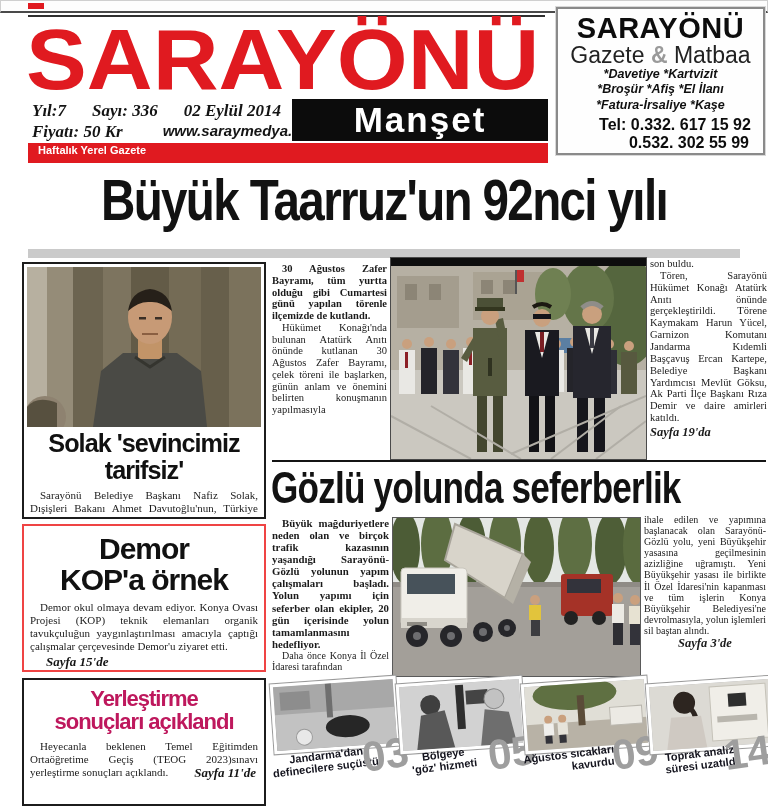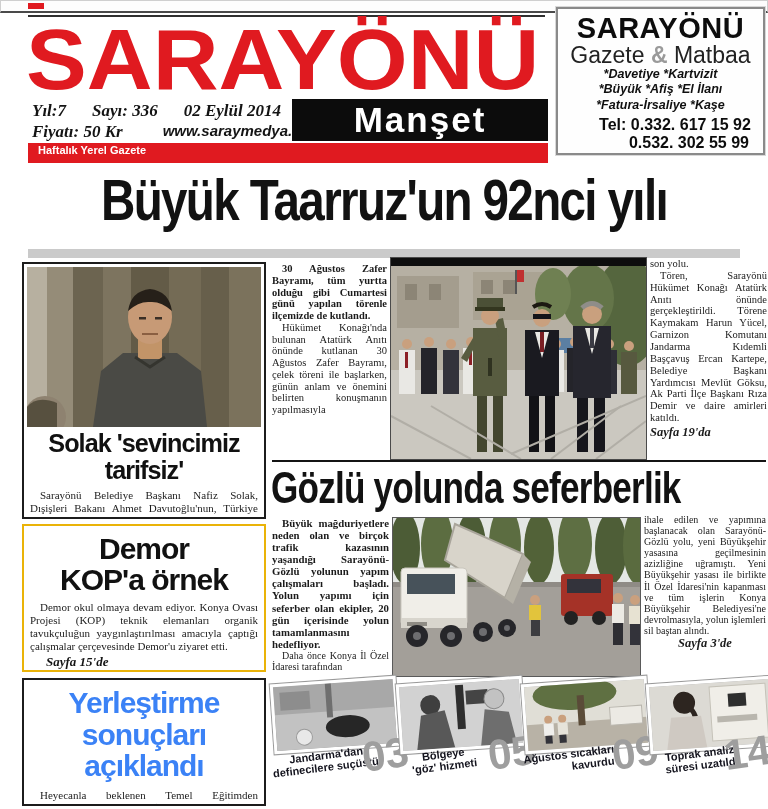--- a/index.html
+++ b/index.html
@@ -49,31 +49,31 @@
   .pref{font:bold italic 12px "Liberation Serif",serif;}
 
   
   .solak-box{left:22px;top:262px;width:244px;height:257px;border:2px solid #1c1c1c;
         background:#fff;box-sizing:border-box;overflow:hidden;}
   .solak-photo{margin:3px;width:234px;height:160px;display:block;}
   .solak-headline{text-align:center;font-size:26px;font-weight:bold;line-height:1.02;
         letter-spacing:-1px;transform:scaleX(0.97);margin-top:3px;color:#111;}
   .solak-body{font-size:11px;line-height:1.18;margin:5px 6px 0 6px;}
 
-  .demor-box{left:22px;top:524px;width:244px;height:148px;border:2px solid #eab308;
+  .demor-box{left:22px;top:524px;width:244px;height:148px;border:2px solid #ef4444;
         background:#fff;box-sizing:border-box;overflow:hidden;}
   .demor-headline{text-align:center;font-size:30px;font-weight:bold;line-height:1.02;
         letter-spacing:-1px;margin-top:8px;color:#111;}
   .demor-body{font-size:11px;line-height:1.17;margin:5px 6px 0 6px;}
   .demor-ref{margin:1px 0 0 22px;font-size:13px;}
 
   .teog-box{left:22px;top:678px;width:244px;height:128px;border:2px solid #1c1c1c;
         background:#fff;box-sizing:border-box;overflow:hidden;}
-  .teog-headline{text-align:center;font-size:30px;font-weight:bold;line-height:1.05;
-        letter-spacing:-1px;margin-top:7px;color:#3b82f6;}
+  .teog-headline{text-align:center;font-size:22px;font-weight:bold;line-height:1.05;
+        letter-spacing:-1px;margin-top:7px;color:#be185d;}
   .teog-body{font-size:11px;line-height:1.18;margin:7px 6px 0 6px;}
   .teog-ref{text-align:right;margin:-14px 8px 0 0;font-size:13px;}
 
   
   .lead-col1{left:272px;top:263px;width:115px;height:199px;font-size:10.5px;line-height:1.12;overflow:hidden;}
   .lead-photo{left:390px;top:257px;width:257px;height:203px;border:1px solid #4a4a4a;box-sizing:border-box;background:#111;}
   .lead-photo .black-bar{width:100%;height:8px;background:#0d0d0d;}
   .lead-col2{left:650px;top:258px;width:117px;height:206px;font-size:10.5px;line-height:1.13;overflow:hidden;}
   .lead-ref{text-align:left;font-size:12.5px;margin-top:1px;}
 
@@ -120,21 +120,21 @@
   <div class="abs tagline-bar">Haftalık Yerel Gazete</div>
 
   <div class="abs ad-box">
     <div class="ad-title">SARAYÖNÜ</div>
     <div class="ad-subtitle">
       <span>Gazete</span>
       <span class="ad-amp">&amp;</span>
       <span>Matbaa</span>
     </div>
     <div class="ad-service">*Davetiye *Kartvizit</div>
-    <div class="ad-service">*Büyük *Afiş *El İlanı</div>
+    <div class="ad-service">*Broşür *Afiş *El İlanı</div>
     <div class="ad-service">*Fatura-İrsaliye *Kaşe</div>
     <div class="ad-phone1">Tel: 0.332. 617 15 92</div>
     <div class="ad-phone2">0.532. 302 55 99</div>
   </div>
 
   <h1 class="abs main-headline" style="margin:0;">Büyük Taarruz'un 92nci yılı</h1>
   <div class="abs gray-bar"></div>
 
   <div class="abs solak-box">
     <svg class="solak-photo" viewBox="0 0 234 160" preserveAspectRatio="none">
@@ -246,21 +246,21 @@
         <line x1="0" y1="150" x2="80" y2="193"></line>
           <line x1="40" y1="140" x2="130" y2="193"></line>
         <line x1="230" y1="140" x2="160" y2="193"></line>
           <line x1="255" y1="155" x2="205" y2="193"></line>
         <line x1="120" y1="188" x2="255" y2="130"></line>
       </g>
     </svg>
   </div>
 
   <div class="abs lead-col2 serif">
-    <p style="margin:0;">son yolu.</p>
+    <p style="margin:0;">son buldu.</p>
     <p class="ind" style="margin:0;">Tören, Sarayönü Hükümet Konağı Atatürk Anıtı önünde gerçekleştirildi. Törene Kaymakam Harun Yücel, Garnizon Komutanı Jandarma Kıdemli Başçavuş Ercan Kartepe, Belediye Başkanı Yardımcısı Mevlüt Göksu, Ak Parti İlçe Başkanı Rıza Demir ve daire amirleri katıldı.</p>
     <div class="pref lead-ref">Sayfa 19'da</div>
   </div>
 
   <div class="abs gozlu-rule"></div>
   <h2 class="abs gozlu-headline" style="margin:0;">Gözlü yolunda seferberlik</h2>
 
   <div class="abs gozlu-col1 serif">
     <p class="b ind lede" style="margin:0;">Büyük mağduriyetlere neden olan ve birçok trafik kazasının yaşandığı Sarayönü-Gözlü yolunun yapım çalışmaları başladı. Yolun yapımı için seferber olan ekipler, 20 gün içerisinde yolun tamamlanmasını hedefliyor.</p>
     <p class="ind" style="margin:0;">Daha önce Konya İl Özel İdaresi tarafından</p>

